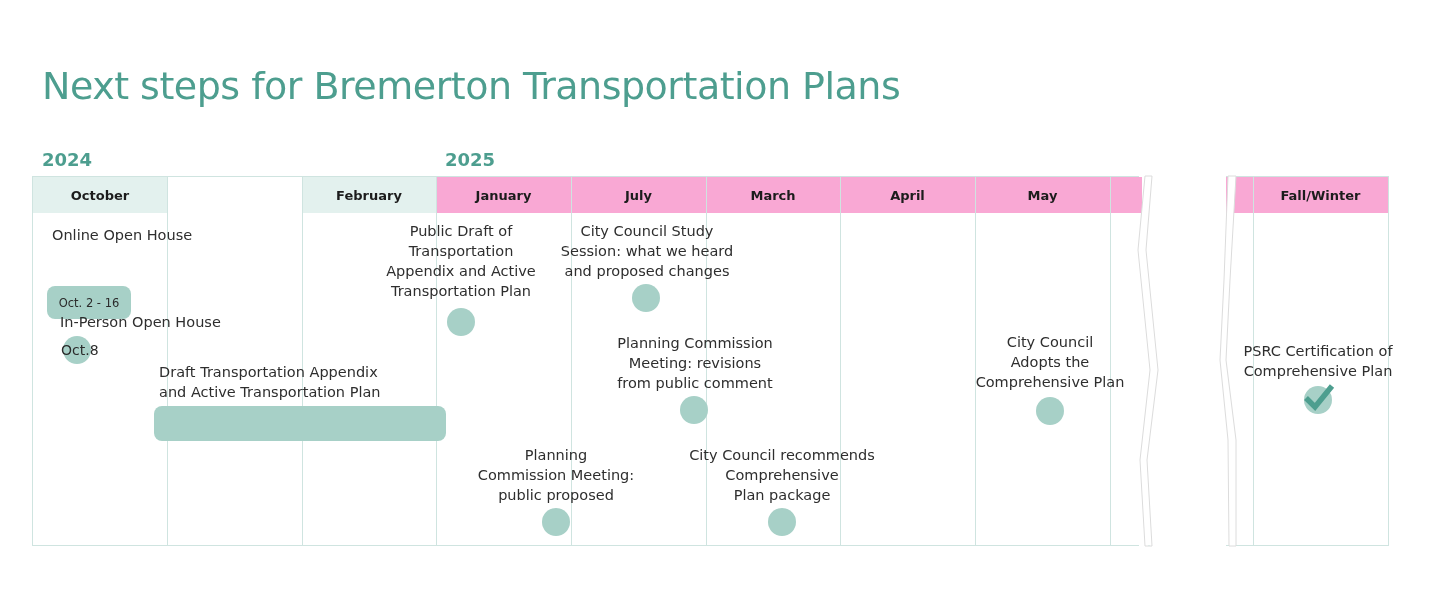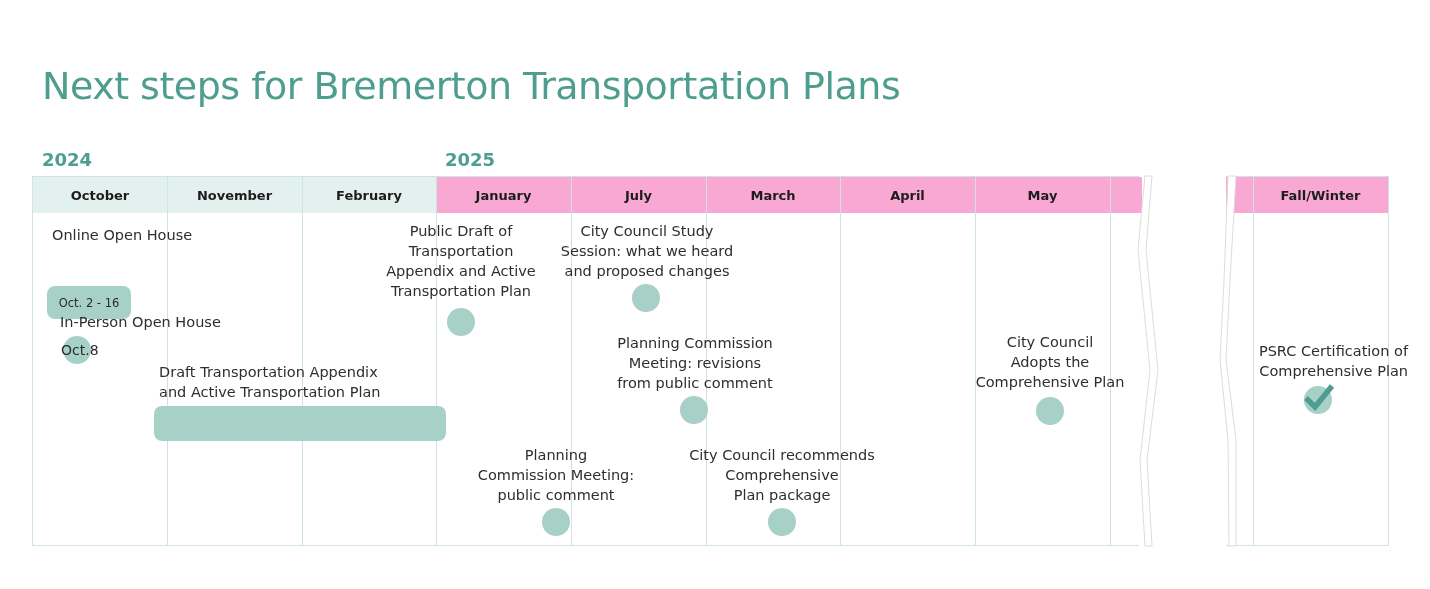--- a/index.html
+++ b/index.html
@@ -26,21 +26,20 @@
 </head>
 <body>
 
 <div class="title">Next steps for Bremerton Transportation Plans</div>
 
 <div class="year" style="left:42px;">2024</div>
 <div class="year" style="left:445px;">2025</div>
 
 <div class="grid" style="left:32px; width:1107px; border-right:none;">
   <div class="hdr light" style="left:0; width:134px;">October</div>
-  <div class="hdr light" style="left:134px; width:135px;">November</div>
   <div class="hdr light" style="left:269px; width:134px;">February</div>
   <div class="hdr dark" style="left:403px; width:135px;">January</div>
   <div class="hdr dark" style="left:538px; width:135px;">July</div>
   <div class="hdr dark" style="left:673px; width:134px;">March</div>
   <div class="hdr dark" style="left:942px; width:135px;">May</div>
   <div class="hdr dark" style="left:807px; width:135px;">April</div>
   <div class="hdr dark" style="left:1077px; width:32px;"></div>
 
   <div class="col" style="left:134px;"></div>
   <div class="col" style="left:269px;"></div>
@@ -97,38 +96,38 @@
 <div class="evt-label" style="left:605px; top:333px; width:180px;">
   <div>Planning Commission</div>
   <div>Meeting: revisions</div>
   <div>from public comment</div>
 </div>
 <div class="dot" style="left:680px; top:396px;"></div>
 
 <div class="evt-label" style="left:466px; top:445px; width:180px;">
   <div>Planning</div>
   <div>Commission Meeting:</div>
-  <div>public comment</div>
+  <div>public proposed</div>
 </div>
 <div class="dot" style="left:542px; top:508px;"></div>
 
 <div class="evt-label" style="left:682px; top:445px; width:200px;">
   <div>City Council recommends</div>
   <div>Comprehensive</div>
   <div>Plan package</div>
 </div>
 <div class="dot" style="left:768px; top:508px;"></div>
 
 <div class="evt-label" style="left:960px; top:332px; width:180px;">
   <div>City Council</div>
   <div>Adopts the</div>
   <div>Comprehensive Plan</div>
 </div>
 <div class="dot" style="left:1036px; top:397px;"></div>
 
-<div class="evt-label" style="left:1228px; top:341px; width:180px;text-align:right;">
+<div class="evt-label" style="left:1228px; top:341px; width:180px;">
   <div>PSRC Certification of</div>
   <div>Comprehensive Plan</div>
 </div>
 <div class="dot" style="left:1304px; top:386px;"></div>
 <svg style="position:absolute; left:1300px; top:380px;" width="40" height="36">
   <polyline points="6,18 15,27 32,6" fill="none" stroke="#4d9e8f" stroke-width="5.5" stroke-linejoin="miter" stroke-linecap="butt"></polyline>
 </svg>
 
 </body></html>

